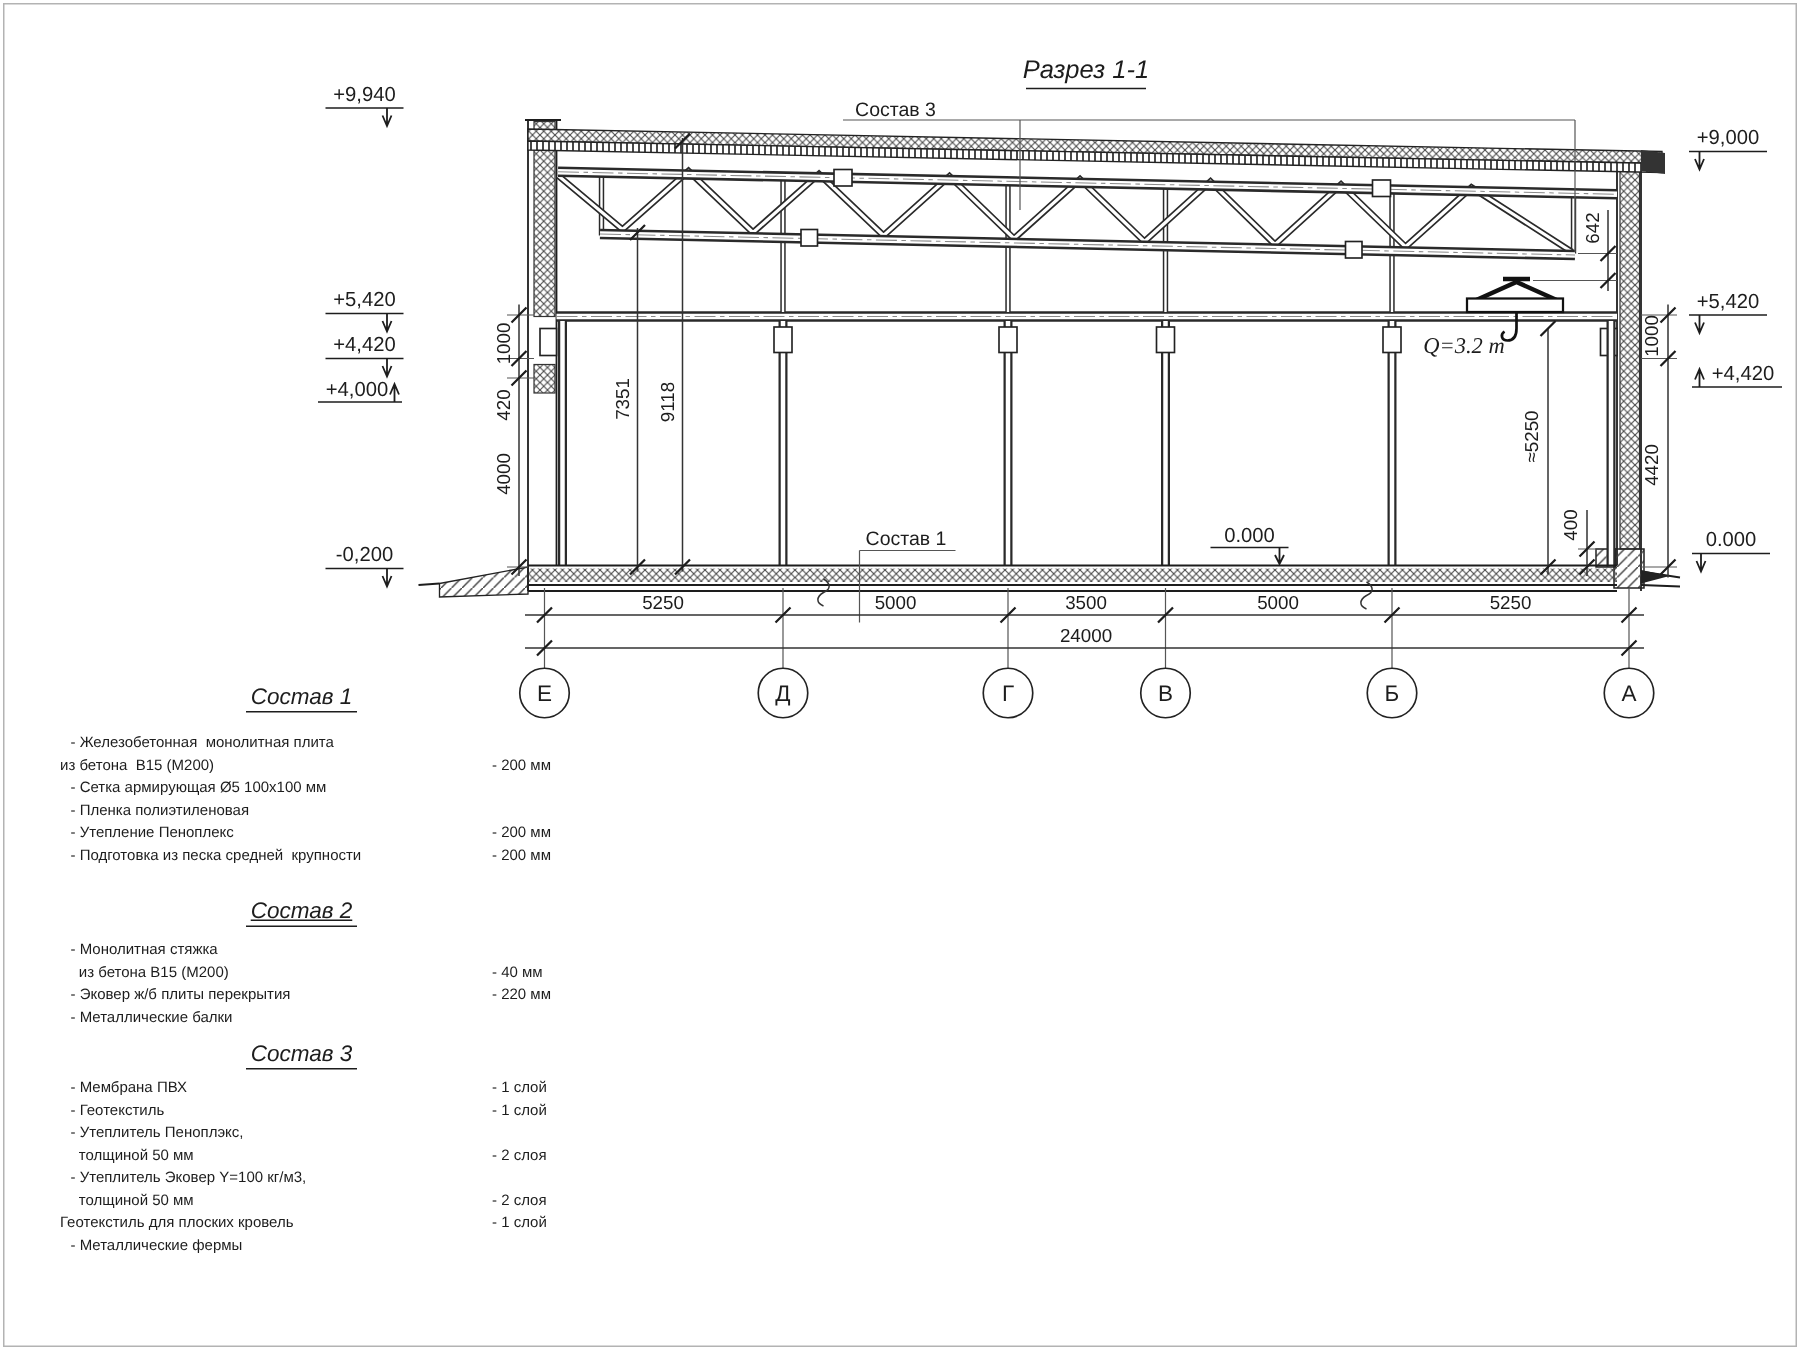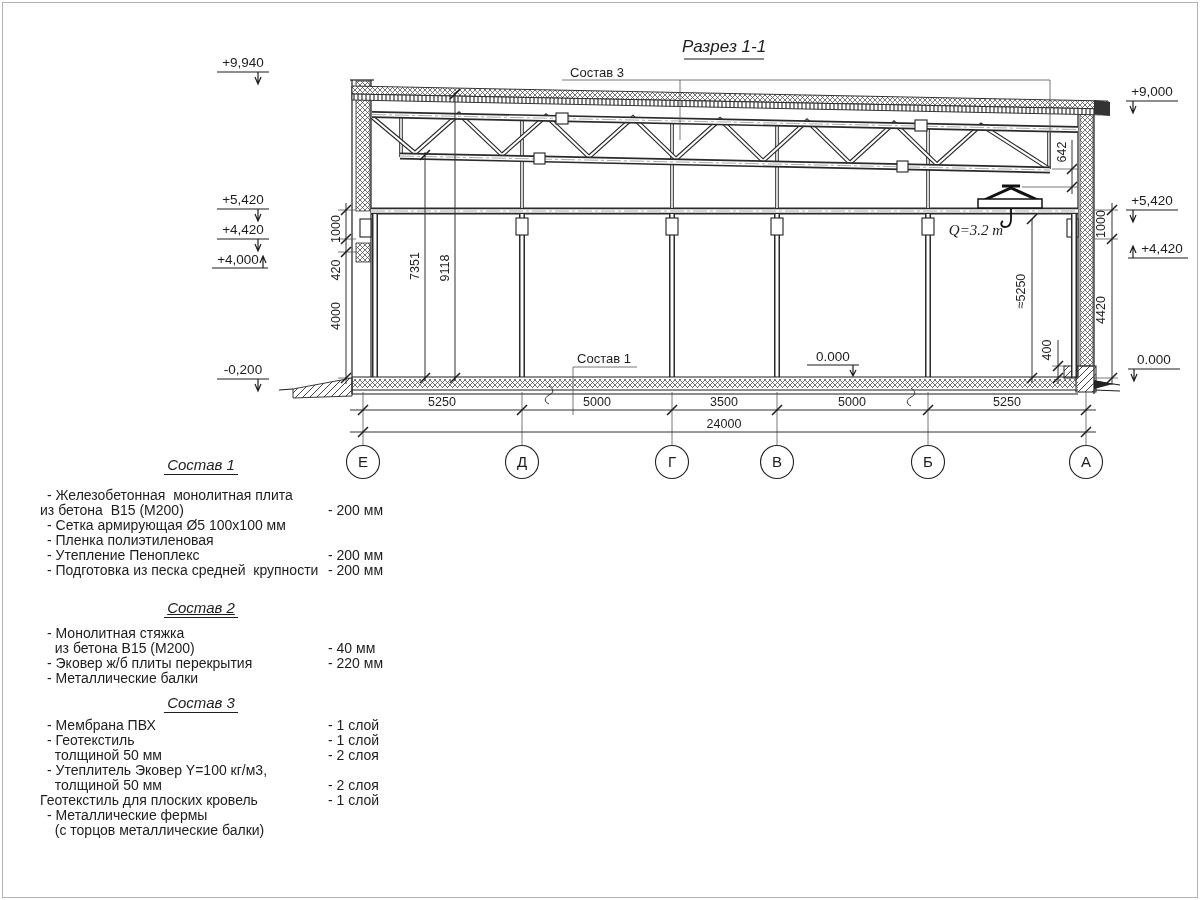--- a/index.html
+++ b/index.html
@@ -29,21 +29,21 @@
   .s-i4{stroke:#fff;stroke-width:2.1;fill:none;}
   .s-o3{stroke:#2a2a2a;stroke-width:3.6;fill:none;}
   .s-i3{stroke:#fff;stroke-width:1.6;fill:none;}
   .cl{stroke:#8a8a8a;stroke-width:0.7;fill:none;stroke-dasharray:14 3 3 3;}
   .sq{fill:#fff;stroke:#222;stroke-width:1.1;}
   
   .comp{position:absolute;left:40px;width:322px;}
   .comp-title{font-size:15px;font-style:italic;text-align:center;}
   .comp-title span{border-bottom:1px solid #1d1d1d;padding:0 3px 1px 3px;}
   .comp-rows{position:absolute;left:0;width:322px;}
-  .crow{position:relative;height:15px;font-size:14px;line-height:15px;white-space:pre;padding-left:7px;}
+  .crow{position:relative;height:15px;font-size:10px;line-height:15px;white-space:pre;padding-left:7px;}
   .crow.flush{padding-left:0;}
   .crow .v{position:absolute;left:267px;top:0;white-space:pre;margin-left:21px;}
 </style>
 </head>
 <body>
 
 <div class="sheet-frame"></div>
 
 <svg width="1200" height="900" viewBox="0 0 1200 900">
   <defs>
@@ -273,20 +273,20 @@
     <div class="crow"><span>- Эковер ж/б плиты перекрытия</span><span class="v">- 220 мм</span></div>
     <div class="crow"><span>- Металлические балки</span><span class="v"></span></div>
   </div>
 </div>
 
 <div class="comp" style="top:694px;">
   <div class="comp-title"><span>Состав 3</span></div>
   <div class="comp-rows" style="top:24px;">
     <div class="crow"><span>- Мембрана ПВХ</span><span class="v">- 1 слой</span></div>
     <div class="crow"><span>- Геотекстиль</span><span class="v">- 1 слой</span></div>
+    <div class="crow"><span>- Утеплитель Пеноплэкс,</span><span class="v"></span></div>
     <div class="crow"><span>  толщиной 50 мм</span><span class="v">- 2 слоя</span></div>
     <div class="crow"><span>- Утеплитель Эковер Y=100 кг/м3,</span><span class="v"></span></div>
     <div class="crow"><span>  толщиной 50 мм</span><span class="v">- 2 слоя</span></div>
     <div class="crow flush"><span>Геотекстиль для плоских кровель</span><span class="v">- 1 слой</span></div>
     <div class="crow"><span>- Металлические фермы</span><span class="v"></span></div>
-    <div class="crow"><span>  (с торцов металлические балки)</span><span class="v"></span></div>
   </div>
 </div>
 
 </body></html>

